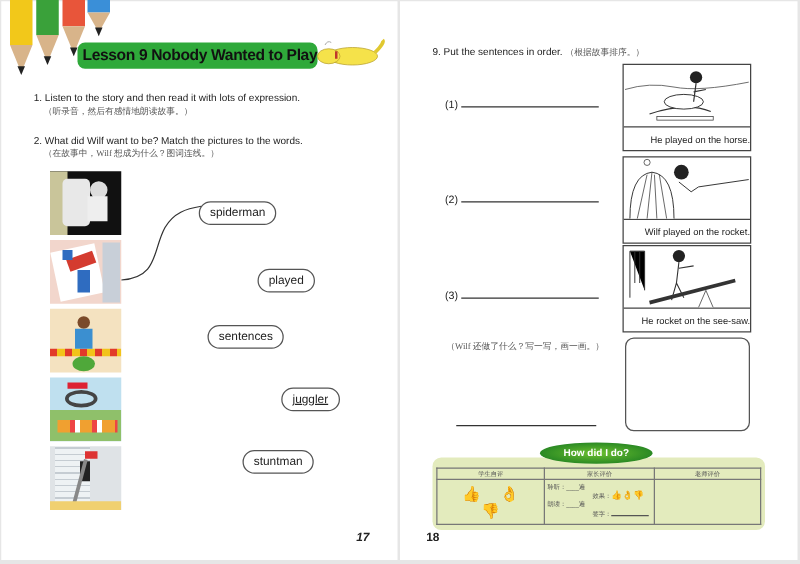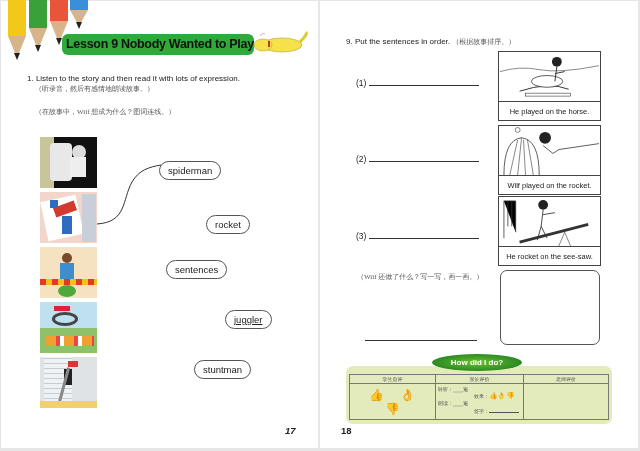--- a/index.html
+++ b/index.html
@@ -21,21 +21,21 @@
     .instr .cn { color: #555; font-size: 7px; font-family: Liberation Serif, serif; }
 
     .pic { position: absolute; left: 40px; width: 57px; height: 51px; overflow: hidden; }
     .word { position: absolute; border: 1px solid #555; border-radius: 10px; font-size: 9.5px; height: 19px; line-height: 17px; padding: 0 8px; background: #fff; white-space: nowrap; }
     .pg-num { position: absolute; font-weight: bold; font-size: 9.5px; }
 
     .blank-label { position: absolute; font-size: 8.5px; white-space: nowrap; }
     .blank-line { display: inline-block; width: 110px; border-bottom: 1px solid #333; margin-left: 3px; vertical-align: baseline; height: 8px; }
     .scene { position: absolute; left: 498px; width: 103px; height: 70px; border: 1px solid #444; background: #fff; }
     .scene .art { position: absolute; left: 0; top: 0; width: 101px; height: 50px; border-bottom: 1px solid #444; overflow: hidden; }
-    .scene .cap { position: absolute; left: 0; top: 51px; width: 101px; height: 17px; line-height: 17px; font-size: 7.5px; text-align: center; white-space: nowrap; }
+    .scene .cap { position: absolute; left: 0; top: 51px; width: 101px; height: 17px; line-height: 17px; font-size: 7.5px; text-align: right; white-space: nowrap; }
 
     .draw-box { position: absolute; left: 500px; top: 270px; width: 100px; height: 75px; border: 1px solid #555; border-radius: 7px; }
     .answer-line { position: absolute; left: 365px; top: 340px; width: 112px; border-bottom: 1px solid #333; }
 
     .eval-panel { position: absolute; left: 346px; top: 366px; width: 266px; height: 58px; background: #e3ebbd; border-radius: 7px; }
     .eval-pill { position: absolute; left: 432px; top: 354px; width: 90px; height: 17px; border-radius: 50%; background: radial-gradient(ellipse at center, #6cc02e 0%, #2b8a24 70%, #1d6c1c 100%); color: #fff; font-weight: bold; font-size: 8px; text-align: center; line-height: 17px; }
     .eval-table { position: absolute; left: 349px; top: 374px; width: 260px; height: 46px; border: 1px solid #777; border-collapse: collapse; font-family: "DejaVu Sans", sans-serif; }
     .eval-table td, .eval-table th { border: 1px solid #777; font-size: 5px; font-weight: normal; color: #555; }
     .eval-table th { height: 9px; text-align: center; }
     .hand { display: inline-block; font-size: 12px; color: #333; margin: 0 8px; font-family: "DejaVu Sans", sans-serif; }
@@ -74,20 +74,21 @@
   <path d="M48 12 Q56 4 54 2" stroke="#e0c830" stroke-width="3" fill="none"></path>
   <rect x="16" y="11" width="2" height="6" fill="#c0392b"></rect>
   <path d="M8 6 Q10 2 13 4" stroke="#aaa" stroke-width="0.8" fill="none"></path>
 </svg>
 
 <div class="instr" style="left:27px;top:73px;">
   <div>1. Listen to the story and then read it with lots of expression.</div>
   <div class="cn" style="padding-left:8px;">（听录音，然后有感情地朗读故事。）</div>
 </div>
 <div class="instr" style="left:27px;top:107px;">
+  <div>2. What did Wilf want to be? Match the pictures to the words.</div>
   <div class="cn" style="padding-left:8px;">（在故事中，Wilf 想成为什么？图词连线。）</div>
 </div>
 
 <div class="pic" style="top:137px;background:#111;">
   <div style="position:absolute;left:0;top:0;width:14px;height:51px;background:#c9c59a;"></div>
   <div style="position:absolute;left:10px;top:6px;width:22px;height:38px;background:#e8e8e8;border-radius:4px;"></div>
   <div style="position:absolute;left:32px;top:8px;width:14px;height:14px;background:#ddd;border-radius:50%;"></div>
   <div style="position:absolute;left:30px;top:20px;width:16px;height:20px;background:#eee;"></div>
 </div>
 <div class="pic" style="top:192px;background:#f2d6cc;">
@@ -115,21 +116,21 @@
   <div style="position:absolute;left:24px;top:12px;width:8px;height:16px;background:#222;"></div>
   <div style="position:absolute;left:22px;top:10px;width:3px;height:40px;background:#888;transform:rotate(15deg);"></div>
   <div style="position:absolute;left:0;top:44px;width:57px;height:7px;background:#f0d070;"></div>
 </div>
 
 <svg style="position:absolute;left:97px;top:160px;" width="65" height="66" viewBox="0 0 65 66">
   <path d="M0 64 C30 62 25 40 35 22 C42 10 52 7 64 5" stroke="#333" stroke-width="1" fill="none"></path>
 </svg>
 
 <div class="word" style="left:159px;top:161px;">spiderman</div>
-<div class="word" style="left:206px;top:215px;">rocket</div>
+<div class="word" style="left:206px;top:215px;">played</div>
 <div class="word" style="left:166px;top:260px;">sentences</div>
 <div class="word" style="left:225px;top:310px;text-decoration:underline;">juggler</div>
 <div class="word" style="left:194px;top:360px;">stuntman</div>
 
 <div class="pg-num" style="left:285px;top:425px;font-style:italic;">17</div>
 
 <div class="page" id="page-right"></div>
 
 <div class="instr" style="left:346px;top:36px;">
   <span>9. Put the sentences in order.</span>

